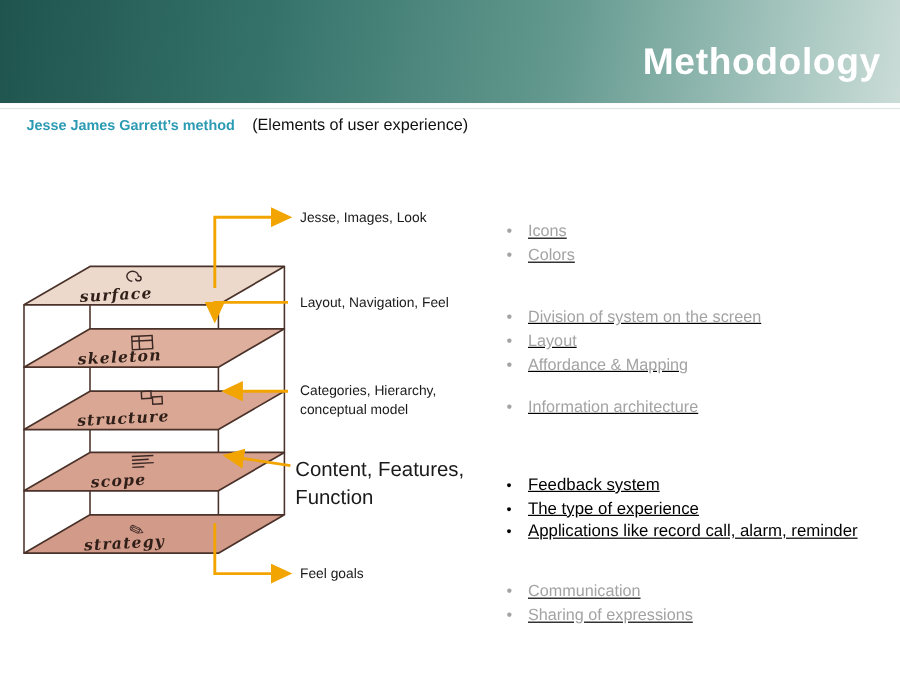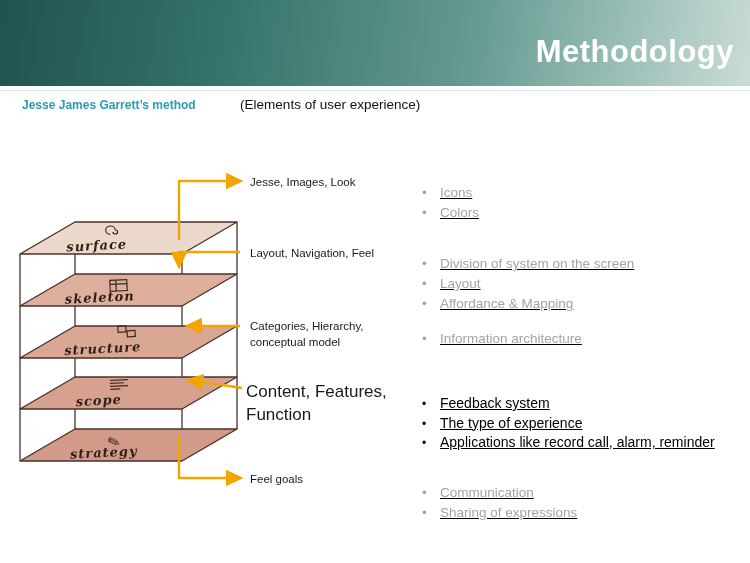--- a/index.html
+++ b/index.html
@@ -20,21 +20,21 @@
     content:"";position:absolute;left:0;bottom:-5px;width:750px;height:1px;background:#dce8e4;
   }
   .banner h1{
     margin:0;position:absolute;right:16px;top:34px;
     color:#ffffff;font-size:31px;font-weight:700;letter-spacing:0.5px;
   }
 
   
   .subtitle-row{position:absolute;left:22px;top:95px;white-space:nowrap;}
   .method{color:#2b9ab3;font-size:12px;font-weight:bold;}
-  .qualifier{color:#111111;font-size:13.5px;margin-left:40px;}
+  .qualifier{color:#111111;font-size:13.5px;margin-left:10px;}
 
   
   .ann{
     position:absolute;color:#1a1a1a;font-size:11.5px;line-height:1.4;
     white-space:pre-line;
   }
   .ann-large{font-size:17px;line-height:1.35;}
 
   
   ul.bullets{

